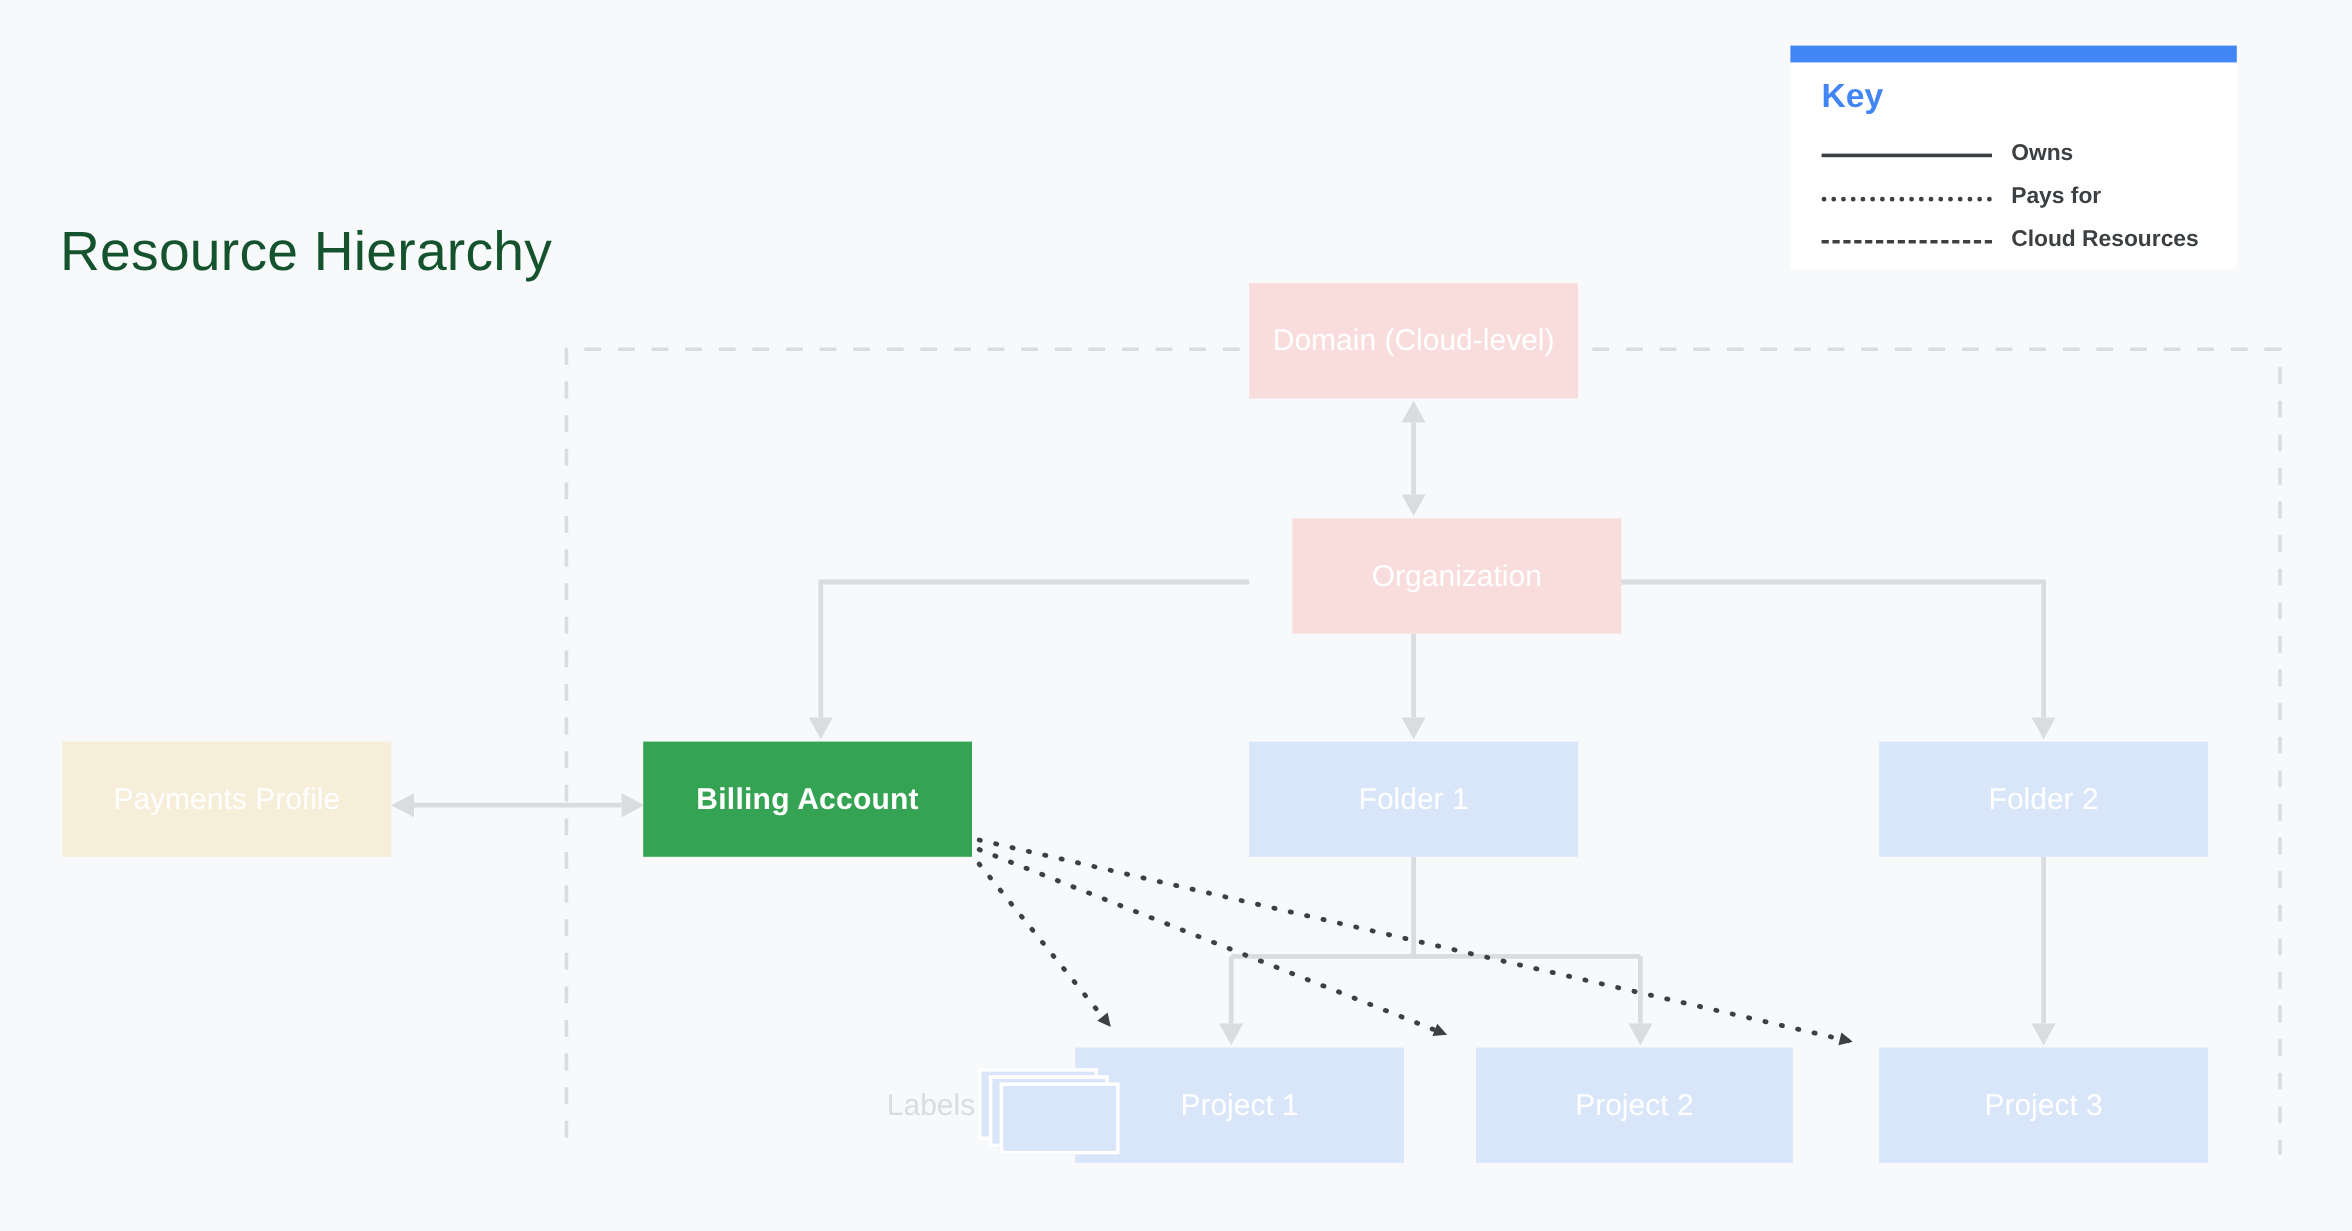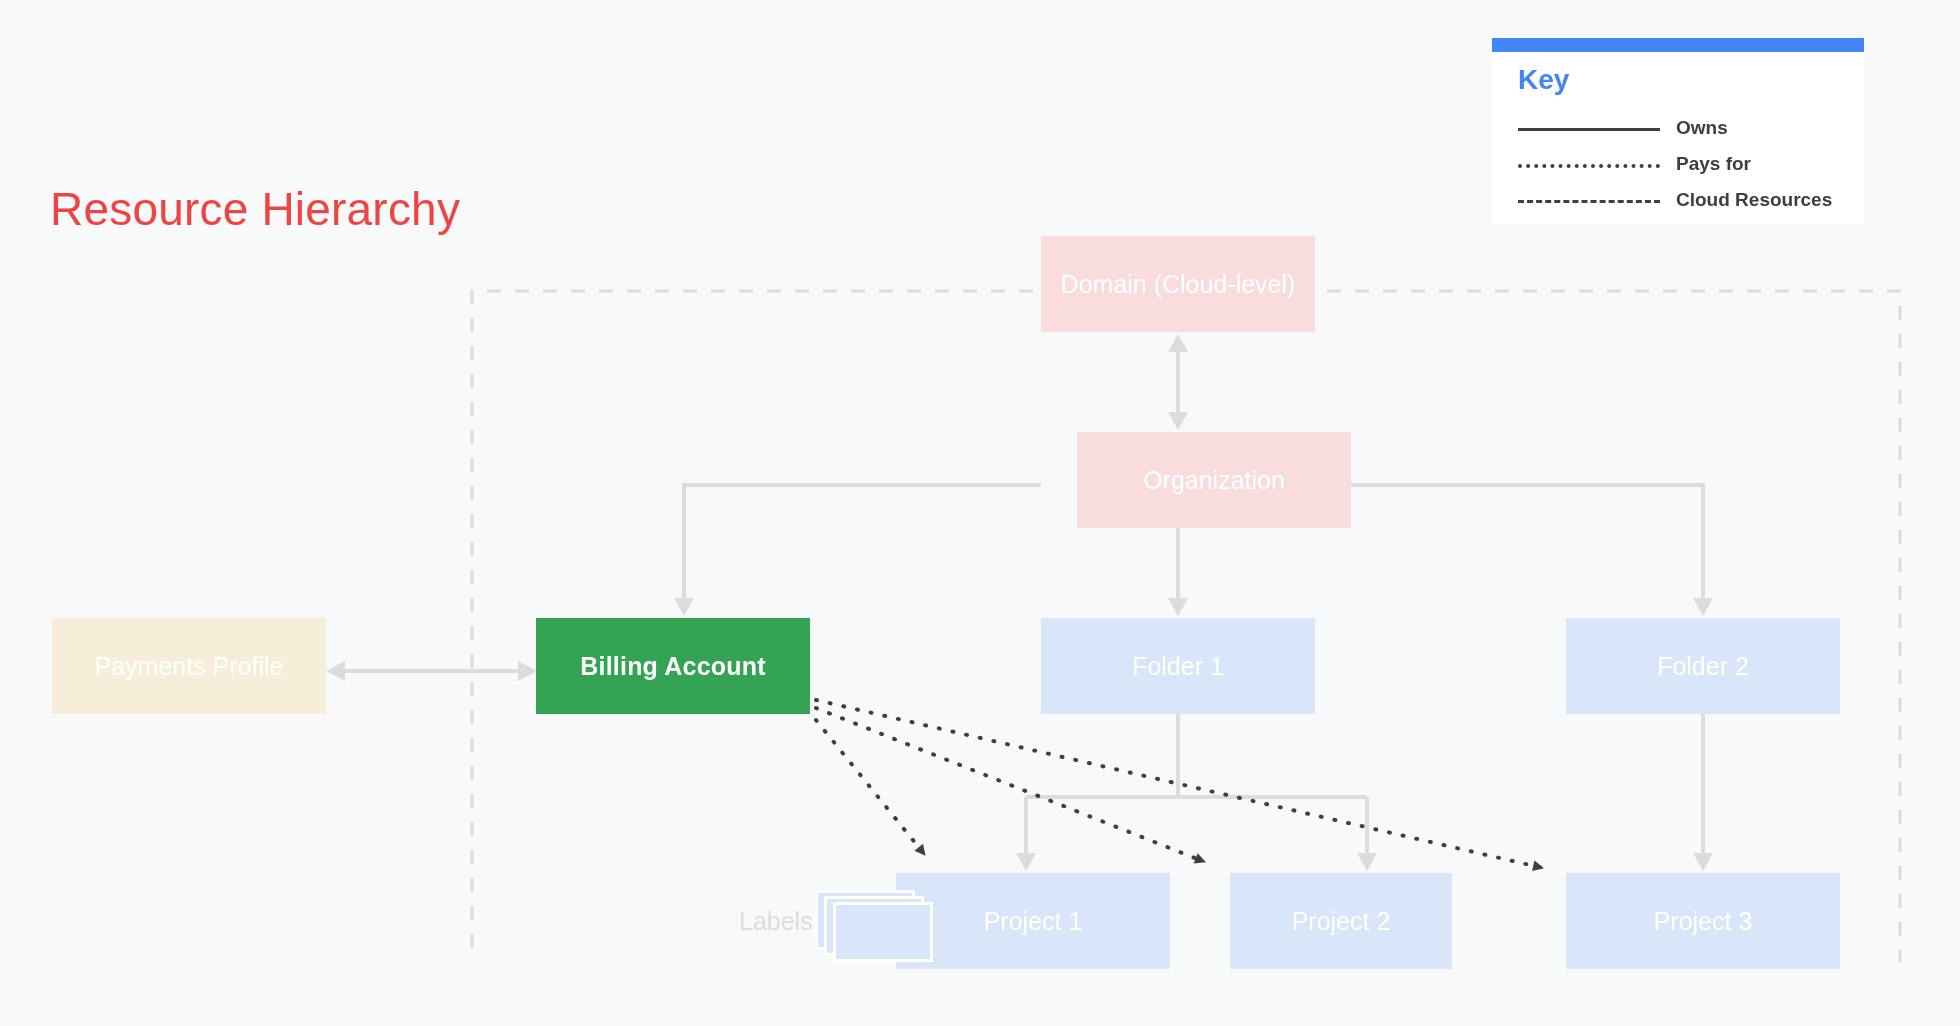--- a/index.html
+++ b/index.html
@@ -34,21 +34,21 @@
     pointer-events: none;
   }
 
   
   .page-title {
     position: absolute;
     left: 50px;
     top: 182px;
     font-size: 46px;
     font-weight: 400;
-    color: #ef4444;
+    color: #14532d;
     letter-spacing: 0.2px;
     white-space: nowrap;
   }
 
   
   .node {
     position: absolute;
     display: flex;
     align-items: center;
     justify-content: center;
@@ -87,21 +87,21 @@
   }
   .node-folder2 {
     left: 1566px; top: 618px;  width: 274px;  height: 96px;
     background: #d9e5f9;
   }
   .node-project1 {
     left: 896px;  top: 873px;  width: 274px;  height: 96px;
     background: #d9e5f9;
   }
   .node-project2 {
-    left: 1230px; top: 873px;  width: 222px;  height: 96px;
+    left: 1230px; top: 873px;  width: 264px;  height: 96px;
     background: #d9e5f9;
     align-items: center;
   }
   .node-project3 {
     left: 1566px; top: 873px;  width: 274px;  height: 96px;
     background: #d9e5f9;
   }
 
   
   .labels-text {

